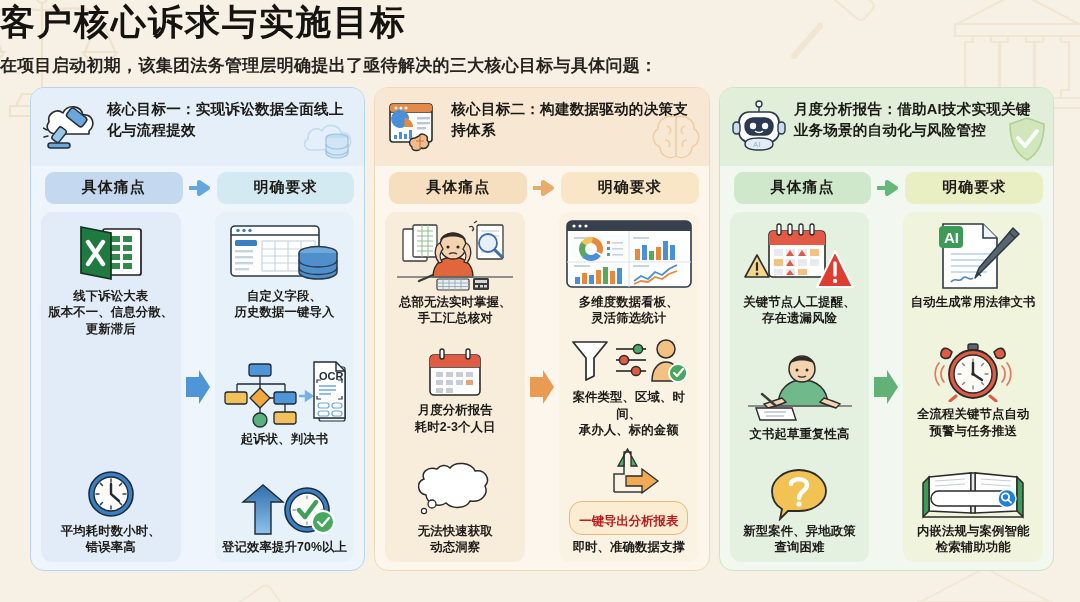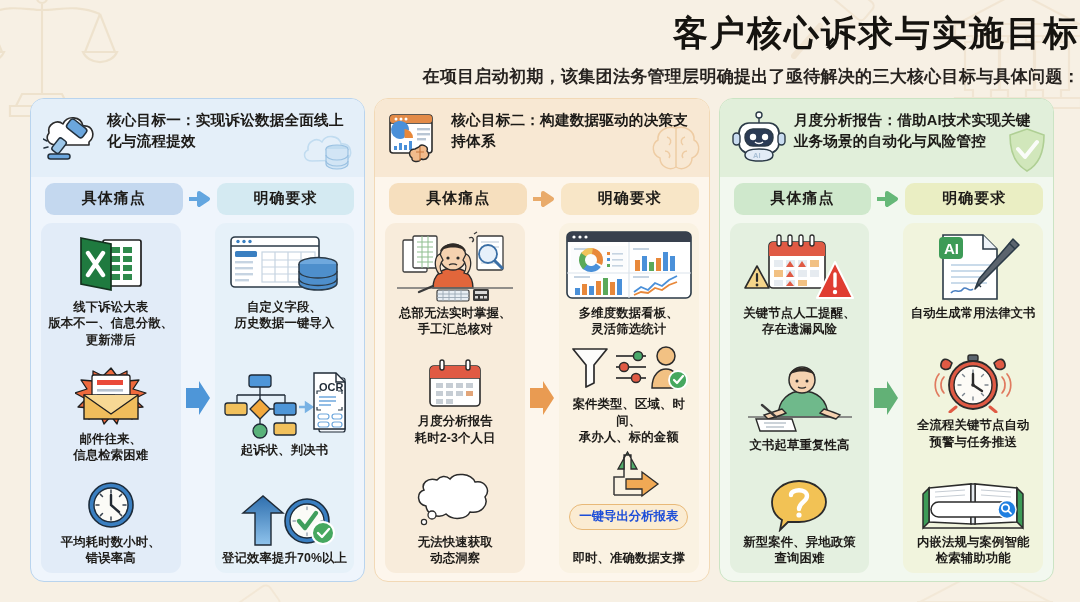--- a/index.html
+++ b/index.html
@@ -26,22 +26,21 @@
   .wm { position: absolute; opacity: 0.5; }
   .wm-scales { left: -18px; top: -10px; }
   .wm-temple { right: -6px; top: -14px; }
   .wm-gavel  { right: 180px; top: -30px; }
   .wm-temple2 { right: 20px; bottom: -110px; }
   .wm-gavel2 { left: 170px; bottom: -120px; }
 
   
   .header {
     position: relative;
-    text-align: right;
-    padding-top: 11px;
+    text-align: left;
   }
   .main-title {
     font-size: 35px;
     font-weight: bold;
     color: #15130f;
     letter-spacing: 2px;
     line-height: 1.28;
   }
   .sub-title {
     font-size: 17px;
@@ -171,23 +170,23 @@
     text-align: center;
     letter-spacing: 0.1px;
     white-space: pre-line;
   }
   .chip {
     background: #fbecd2;
     border: 1.4px solid #e8b978;
     border-radius: 13px;
     font-size: 12.4px;
     font-weight: bold;
-    color: #1d4ed8;
-    padding: 3px 9px 4px;
-    margin-bottom: 18px;
+    color: #b91c1c;
+    padding: 11px 9px 4px;
+    margin-bottom: 2px;
   }
 </style>
 </head>
 <body>
 
 <div class="bg-watermarks">
   <div class="wm wm-scales">
     <svg width="150" height="130" viewBox="0 0 150 130" fill="none" stroke="#e6d6b8" stroke-width="2.2">
       <circle cx="60" cy="8" r="5"></circle>
       <path d="M60 14 L60 104"></path>
@@ -291,35 +290,20 @@
               </g>
               <path d="M4 4 L34 10 L34 56 L4 50 Z" fill="#1f7a3f" stroke="#14331f" stroke-width="1.7"></path>
               <path d="M11 19 L26 41 M26 19 L11 41" stroke="#ffffff" stroke-width="4.4" stroke-linecap="round"></path>
             </svg>
           </div>
           <div class="item-label">线下诉讼大表
 版本不一、信息分散、
 更新滞后</div>
         </div>
 
-        <div class="item">
-          <div class="item-art">
-            <svg width="72" height="58" viewBox="0 0 72 58">
-              <path d="M36 1 L42 9 L52 4 L52 14 L64 13 L58 22 L71 26 L59 32 L68 40 L55 41 L57 52 L45 47 L42 57 L36 49 L29 57 L25 47 L14 52 L15 41 L3 40 L11 32 L0 26 L12 22 L6 13 L18 14 L18 4 L28 9 Z" fill="#ef6a3d" stroke="#1f1f1f" stroke-width="1.3" stroke-linejoin="round"></path>
-              <rect x="17" y="8" width="38" height="26" rx="2" fill="#ffffff" stroke="#1f1f1f" stroke-width="1.3"></rect>
-              <rect x="22" y="13" width="26" height="5" fill="#ea4a3a"></rect>
-              <rect x="22" y="22" width="26" height="2.6" fill="#b6c2cf"></rect>
-              <rect x="22" y="27" width="18" height="2.6" fill="#b6c2cf"></rect>
-              <path d="M9 28 L63 28 L63 52 L9 52 Z" fill="#f0bd5c" stroke="#1f1f1f" stroke-width="1.4"></path>
-              <path d="M9 28 L36 47 L63 28" fill="#f7d894" stroke="#1f1f1f" stroke-width="1.4"></path>
-            </svg>
-          </div>
-          <div class="item-label">邮件往来、
-信息检索困难</div>
-        </div>
 
         <div class="item">
           <div class="item-art short">
             <svg width="50" height="50" viewBox="0 0 50 50">
               <circle cx="25" cy="25" r="22" fill="#3a7fc1" stroke="#1c2b3a" stroke-width="1.6"></circle>
               <circle cx="25" cy="25" r="17" fill="#fbfbf7" stroke="#1c2b3a" stroke-width="1.4"></circle>
               <g stroke="#3a4450" stroke-width="1.5" stroke-linecap="round">
                 <path d="M25 10 L25 13"></path>
                   <path d="M25 37 L25 40"></path>
                   <path d="M10 25 L13 25"></path>

